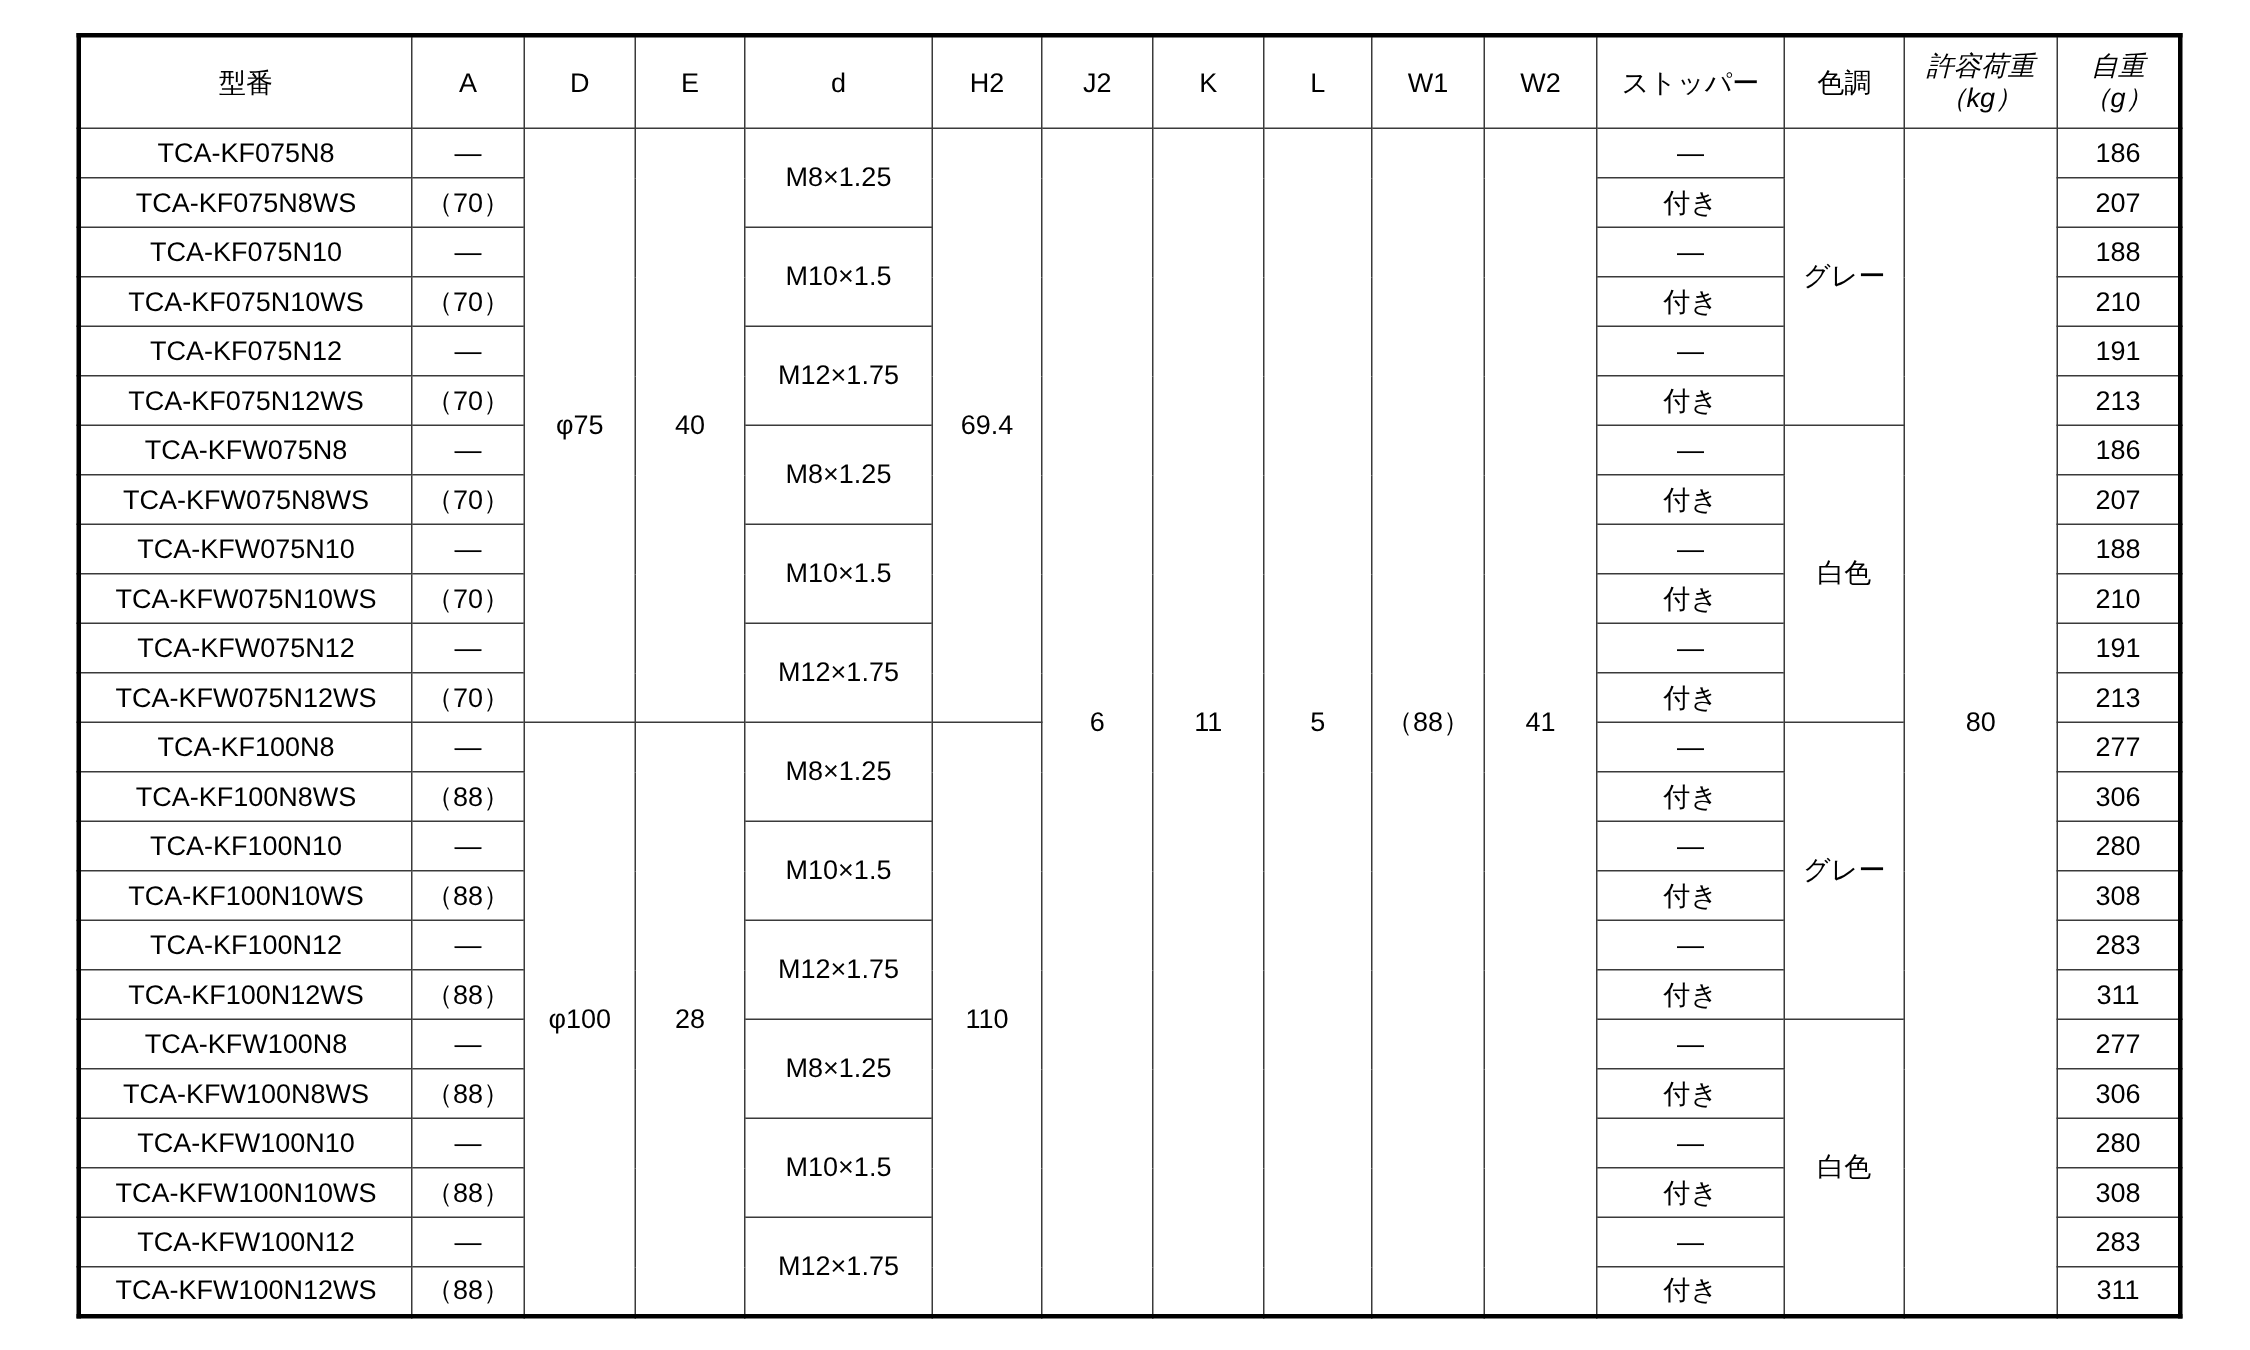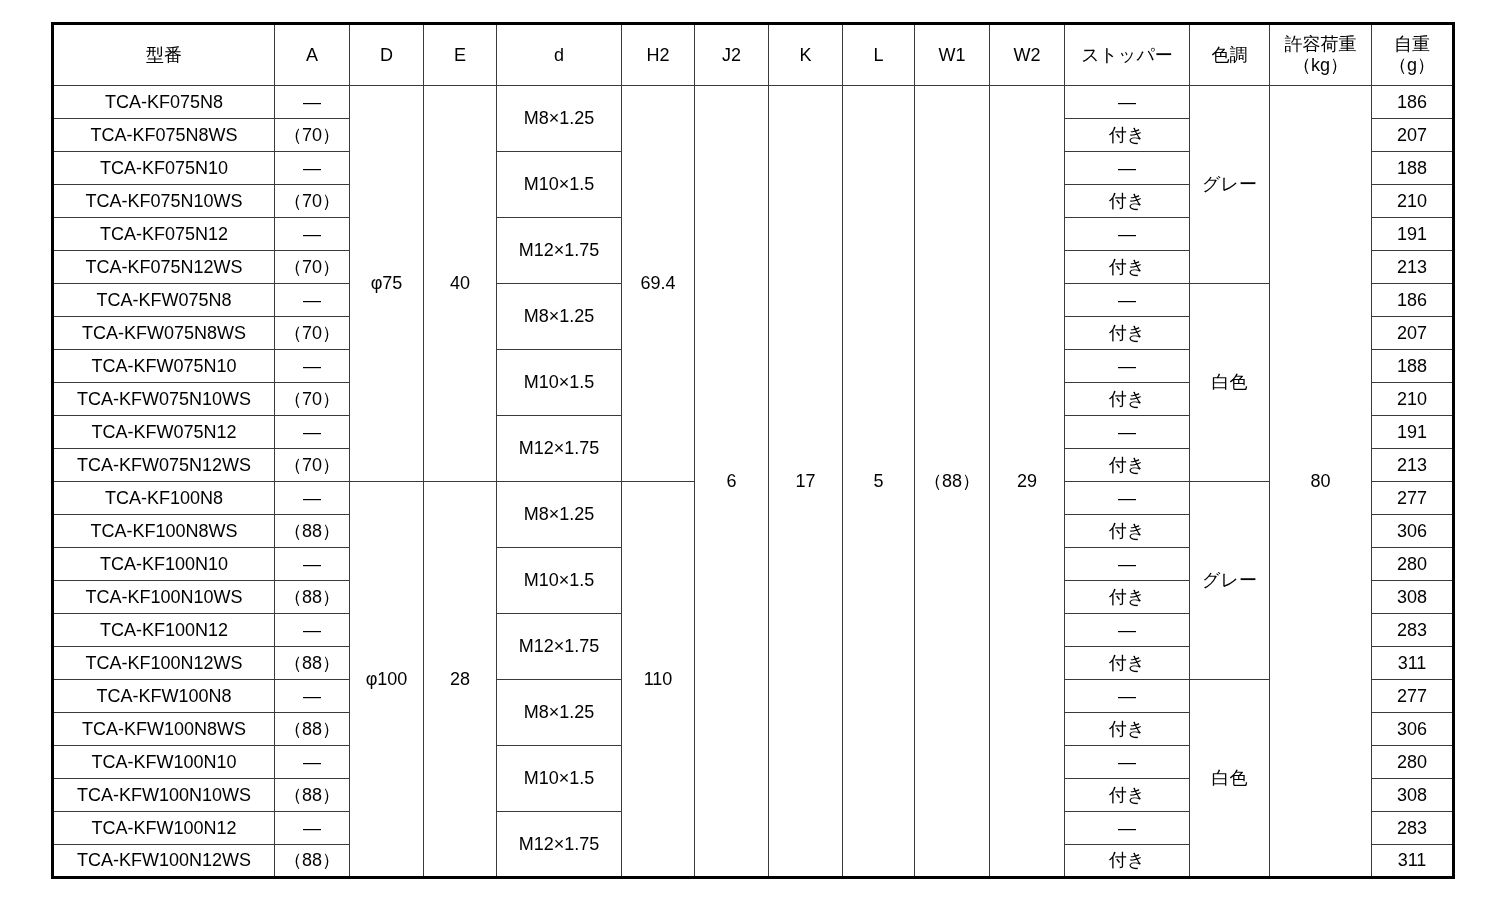--- a/index.html
+++ b/index.html
@@ -14,21 +14,21 @@
   }
   table.spec th, table.spec td {
     border:1px solid #3a3a3a;
     text-align:center; vertical-align:middle;
     font-size:18px; font-weight:normal;
     padding:0; overflow:hidden; white-space:nowrap;
     line-height:1.15;
   }
   thead tr { height:62px;padding-left:46px; }
   tbody tr { height:33px; }
-  .two-line span { display:block; }
+  .two-line span { display:block;font-style:italic; }
 </style>
 </head>
 <body>
 
 <table class="spec">
   <colgroup>
     <col style="width:222px">
       <col style="width:75px">
       <col style="width:74px">
     <col style="width:73px">
@@ -75,24 +75,24 @@
   </thead>
   <tbody>
     <tr>
       <td>TCA-KF075N8</td>
       <td>—</td>
       <td rowspan="12">φ75</td>
       <td rowspan="12">40</td>
       <td rowspan="2">M8×1.25</td>
       <td rowspan="12">69.4</td>
       <td rowspan="24">6</td>
-      <td rowspan="24">17</td>
+      <td rowspan="24">11</td>
       <td rowspan="24">5</td>
       <td rowspan="24">（88）</td>
-      <td rowspan="24">29</td>
+      <td rowspan="24">41</td>
       <td>—</td>
       <td rowspan="6">グレー</td>
       <td rowspan="24">80</td>
       <td>186</td>
     </tr>
     <tr>
       <td>TCA-KF075N8WS</td>
       <td>（70）</td>
       <td>付き</td>
       <td>207</td>

